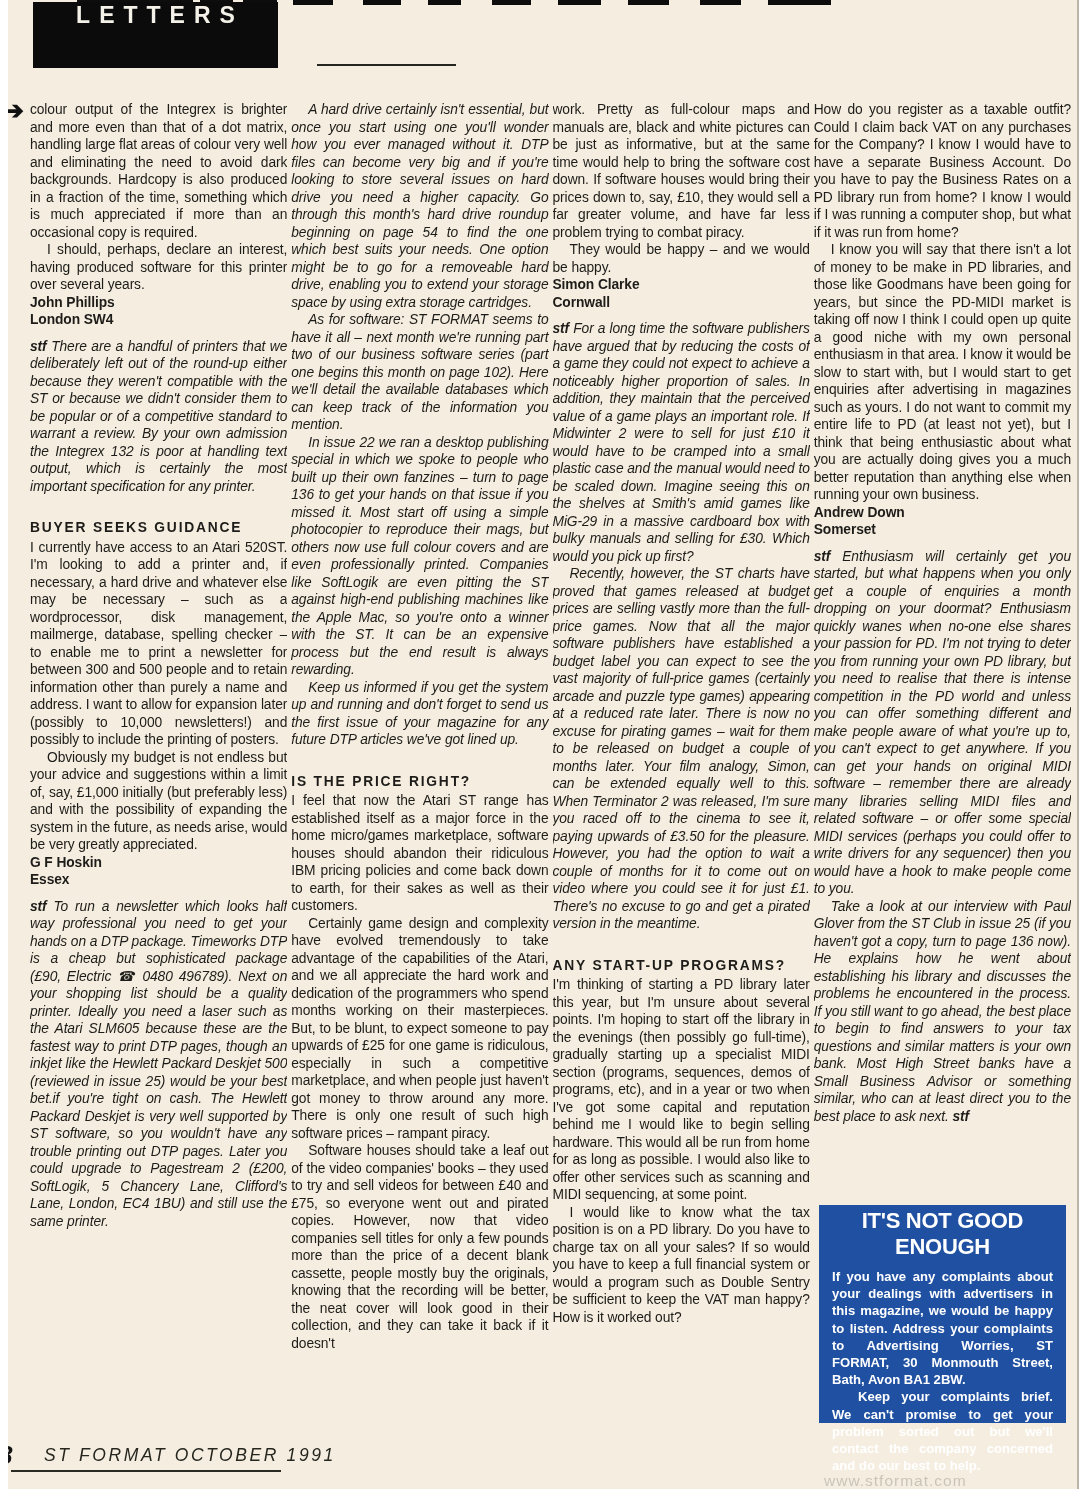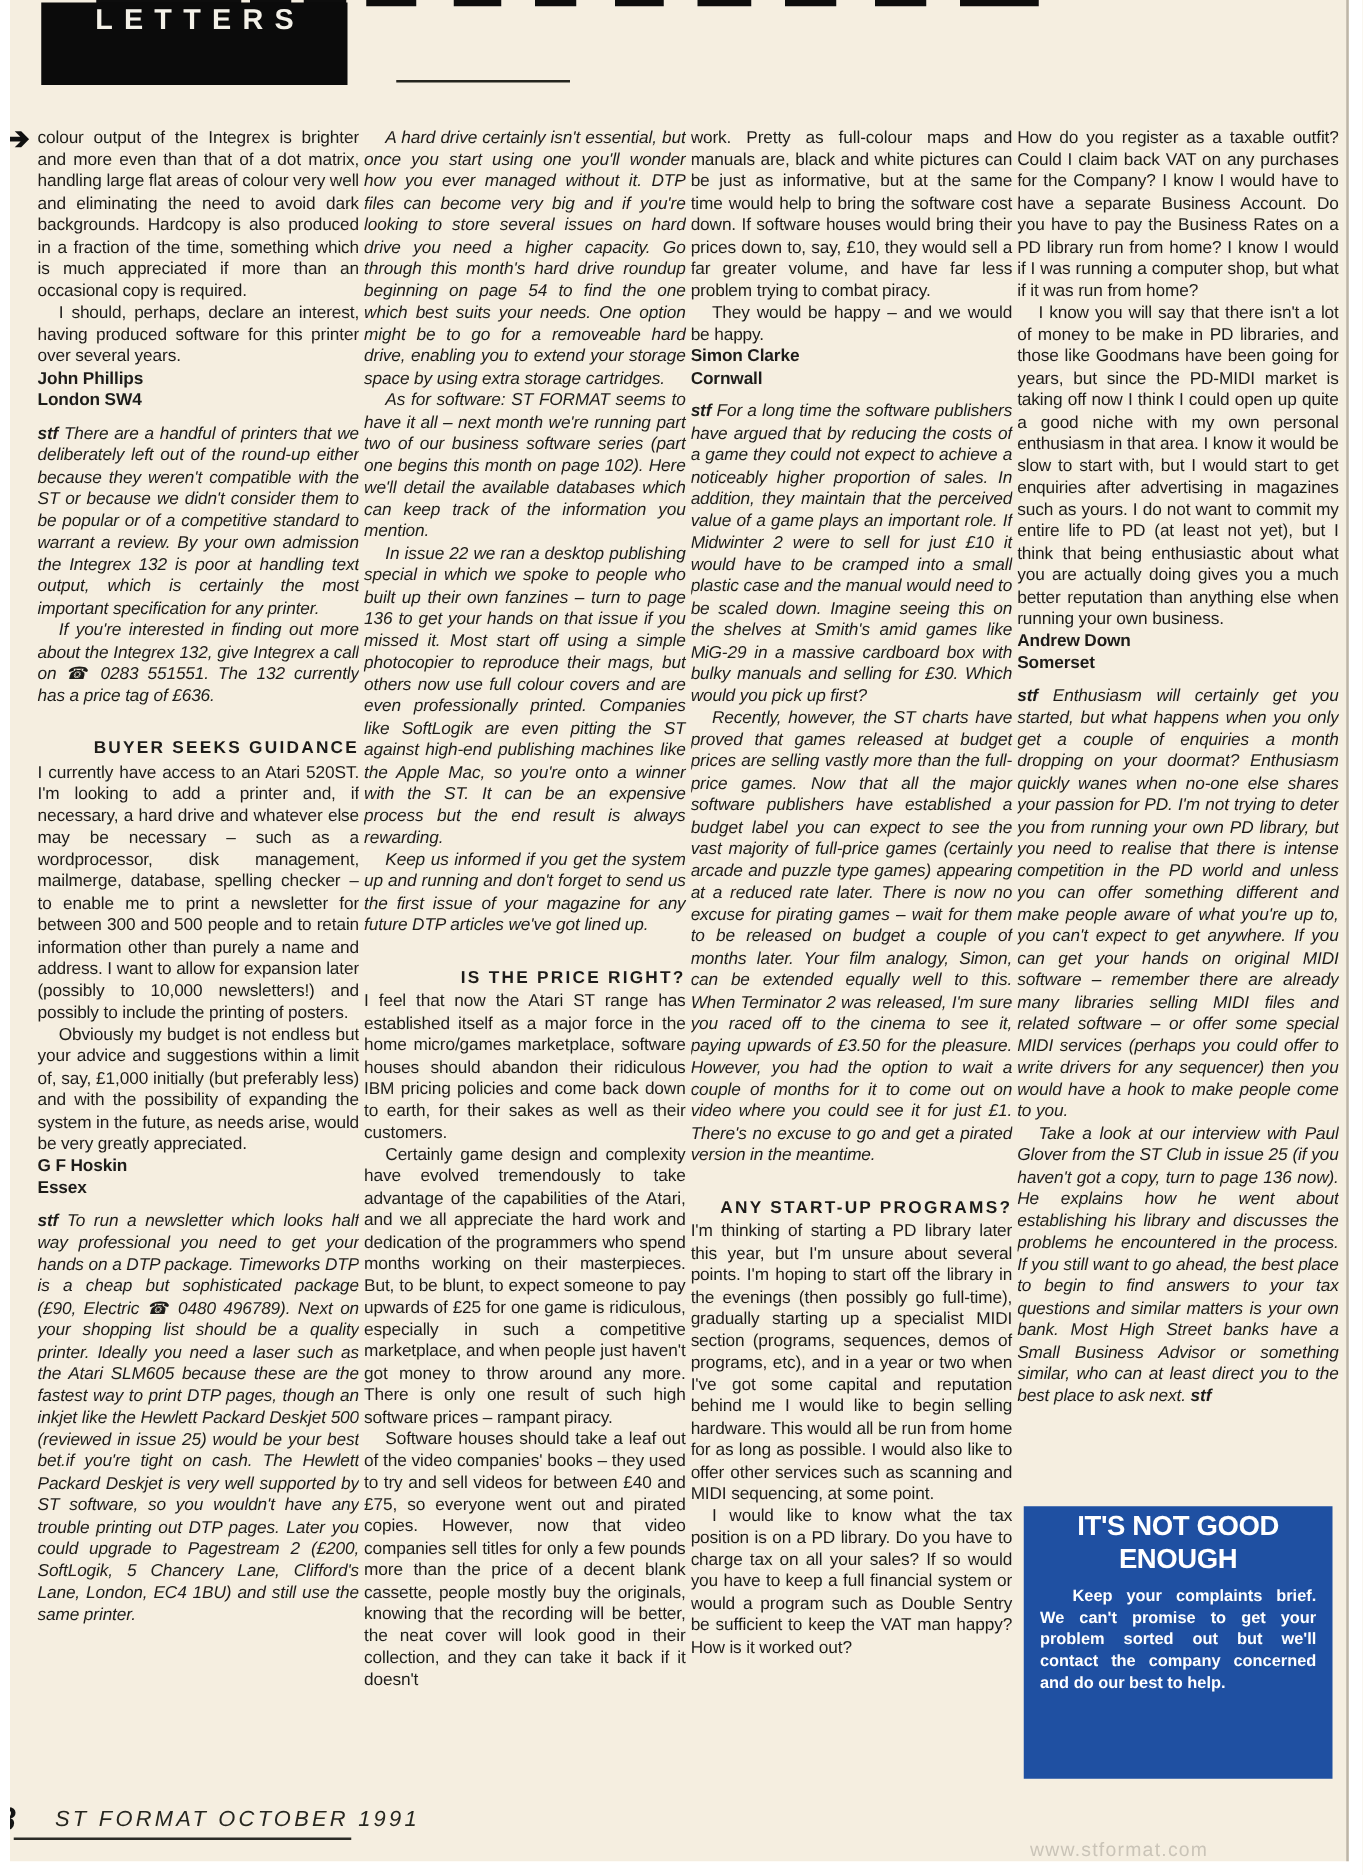--- a/index.html
+++ b/index.html
@@ -32,21 +32,21 @@
   .col{overflow:hidden;}
   .p{
     margin:0;text-align:justify;font-size:13.8px;line-height:17.5px;
     color:#1d1c19;letter-spacing:-0.1px;
   }
   .p.indent{text-indent:17px;}
   .p.gap{margin-top:9px;}
   .p.reply{font-style:italic;}
   .p.signature{font-weight:bold;}
   .p.heading{
-    font-weight:bold;text-align:right;letter-spacing:1.8px;font-size:13.8px;
+    font-weight:bold;text-align:left;letter-spacing:1.8px;font-size:13.8px;
     margin:24px 0 2px;font-style:normal;
   }
   .stf{font-weight:bold;font-style:italic;}
   .notice{
     position:absolute;left:811px;top:1205px;width:247px;height:218px;
     background:#1f50a2;color:#ffffff;padding:0 13px;box-sizing:border-box;
   }
   .notice-title{
     margin:3px 0 8px;text-align:center;font-size:22px;font-weight:bold;
     letter-spacing:-0.3px;color:#ffffff;
@@ -94,21 +94,20 @@
 
   <span class="cont-arrow">➔</span>
 
   <div class="cols">
     <div class="col">
         <p class="p body">colour output of the Integrex is brighter and more even than that of a dot matrix, handling large flat areas of colour very well and eliminating the need to avoid dark backgrounds. Hardcopy is also produced in a fraction of the time, something which is much appreciated if more than an occasional copy is required.</p>
         <p class="p body indent">I should, perhaps, declare an interest, having produced software for this printer over several years.</p>
         <p class="p signature">John Phillips</p>
         <p class="p signature">London SW4</p>
         <p class="p reply gap"><b class="stf">stf </b>There are a handful of printers that we deliberately left out of the round-up either because they weren't compatible with the ST or because we didn't consider them to be popular or of a competitive standard to warrant a review. By your own admission the Integrex 132 is poor at handling text output, which is certainly the most important specification for any printer.</p>
-        <p class="p reply indent">If you're interested in finding out more about the Integrex 132, give Integrex a call on ☎ 0283 551551. The 132 currently has a price tag of £636.</p>
         <p class="p heading">BUYER SEEKS GUIDANCE</p>
         <p class="p body">I currently have access to an Atari 520ST. I'm looking to add a printer and, if necessary, a hard drive and whatever else may be necessary – such as a wordprocessor, disk management, mailmerge, database, spelling checker – to enable me to print a newsletter for between 300 and 500 people and to retain information other than purely a name and address. I want to allow for expansion later (possibly to 10,000 newsletters!) and possibly to include the printing of posters.</p>
         <p class="p body indent">Obviously my budget is not endless but your advice and suggestions within a limit of, say, £1,000 initially (but preferably less) and with the possibility of expanding the system in the future, as needs arise, would be very greatly appreciated.</p>
         <p class="p signature">G F Hoskin</p>
         <p class="p signature">Essex</p>
         <p class="p reply gap"><b class="stf">stf </b>To run a newsletter which looks half way professional you need to get your hands on a DTP package. Timeworks DTP is a cheap but sophisticated package (£90, Electric ☎ 0480 496789). Next on your shopping list should be a quality printer. Ideally you need a laser such as the Atari SLM605 because these are the fastest way to print DTP pages, though an inkjet like the Hewlett Packard Deskjet 500 (reviewed in issue 25) would be your best bet.if you're tight on cash. The Hewlett Packard Deskjet is very well supported by ST software, so you wouldn't have any trouble printing out DTP pages. Later you could upgrade to Pagestream 2 (£200, SoftLogik, 5 Chancery Lane, Clifford's Lane, London, EC4 1BU) and still use the same printer.</p>
       </div>
     <div class="col">
         <p class="p reply indent">A hard drive certainly isn't essential, but once you start using one you'll wonder how you ever managed without it. DTP files can become very big and if you're looking to store several issues on hard drive you need a higher capacity. Go through this month's hard drive roundup beginning on page 54 to find the one which best suits your needs. One option might be to go for a removeable hard drive, enabling you to extend your storage space by using extra storage cartridges.</p>
         <p class="p reply indent">As for software: ST FORMAT seems to have it all – next month we're running part two of our business software series (part one begins this month on page 102). Here we'll detail the available databases which can keep track of the information you mention.</p>
@@ -135,20 +134,21 @@
         <p class="p body indent">I know you will say that there isn't a lot of money to be make in PD libraries, and those like Goodmans have been going for years, but since the PD-MIDI market is taking off now I think I could open up quite a good niche with my own personal enthusiasm in that area. I know it would be slow to start with, but I would start to get enquiries after advertising in magazines such as yours. I do not want to commit my entire life to PD (at least not yet), but I think that being enthusiastic about what you are actually doing gives you a much better reputation than anything else when running your own business.</p>
         <p class="p signature">Andrew Down</p>
         <p class="p signature">Somerset</p>
         <p class="p reply gap"><b class="stf">stf </b>Enthusiasm will certainly get you started, but what happens when you only get a couple of enquiries a month dropping on your doormat? Enthusiasm quickly wanes when no-one else shares your passion for PD. I'm not trying to deter you from running your own PD library, but you need to realise that there is intense competition in the PD world and unless you can offer something different and make people aware of what you're up to, you can't expect to get anywhere. If you can get your hands on original MIDI software – remember there are already many libraries selling MIDI files and related software – or offer some special MIDI services (perhaps you could offer to write drivers for any sequencer) then you would have a hook to make people come to you.</p>
         <p class="p reply indent">Take a look at our interview with Paul Glover from the ST Club in issue 25 (if you haven't got a copy, turn to page 136 now). He explains how he went about establishing his library and discusses the problems he encountered in the process. If you still want to go ahead, the best place to begin to find answers to your tax questions and similar matters is your own bank. Most High Street banks have a Small Business Advisor or something similar, who can at least direct you to the best place to ask next.  <b class="stf">stf</b></p>
       </div>
   </div>
 
   <div class="notice">
     <h2 class="notice-title">IT'S NOT GOOD ENOUGH</h2>
+    <p class="notice-p">If you have any complaints about your dealings with advertisers in this magazine, we would be happy to listen. Address your complaints to Advertising Worries, ST FORMAT, 30 Monmouth Street, Bath, Avon BA1 2BW.</p>
     <p class="notice-p indent">Keep your complaints brief. We can't promise to get your problem sorted out but we'll contact the company concerned and do our best to help.</p>
   </div>
 
   <span class="footer-num">8</span>
   <span class="footer-issue">ST FORMAT OCTOBER 1991</span>
   <div class="footer-line"></div>
   <span class="watermark">www.stformat.com</span>
 
 </div>
 

